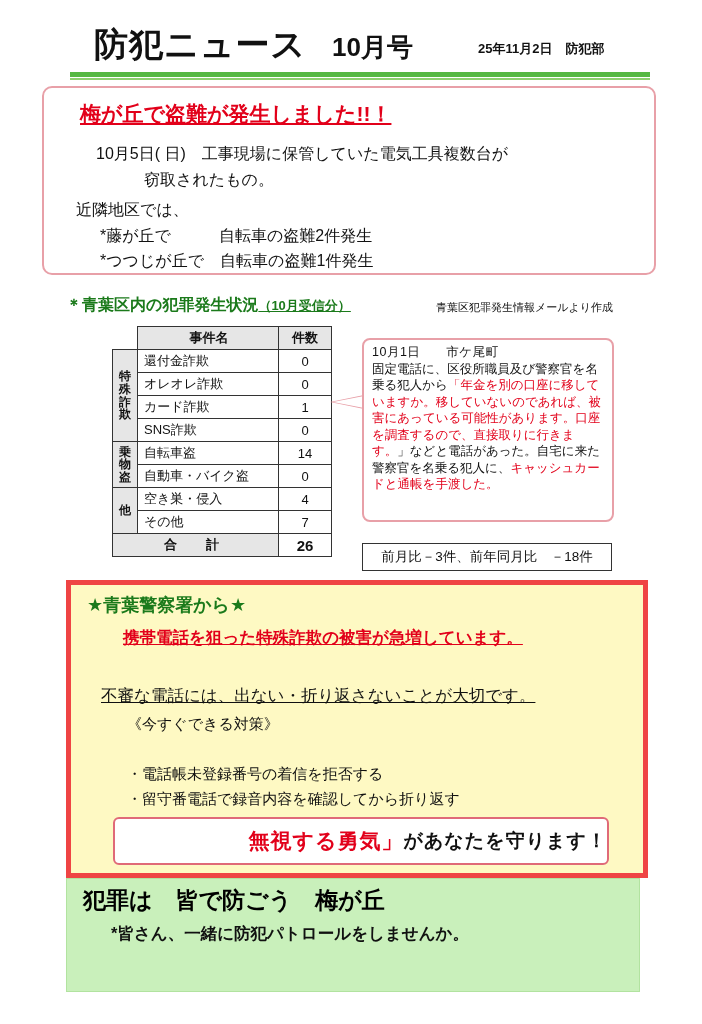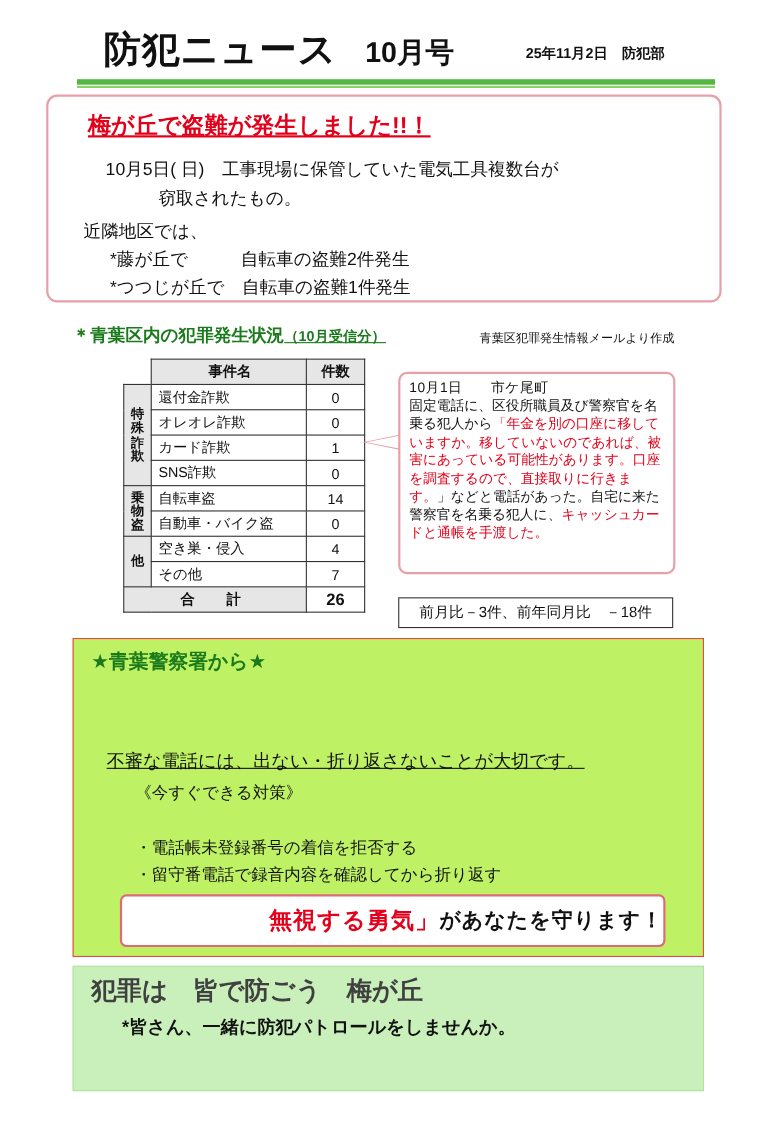--- a/index.html
+++ b/index.html
@@ -269,22 +269,22 @@
     white-space: nowrap;
   }
 
   
   .police-box {
     position: absolute;
     left: 66px;
     top: 580px;
     width: 572px;
     height: 288px;
-    background: #bef264;
-    border: 1px solid #ef4444;
+    background: #fef9c3;
+    border: 5px solid #ef4444;
   }
   .pb-title {
     position: absolute;
     left: 16px;
     top: 8px;
     font-size: 18px;
     font-weight: bold;
     color: #1b7a1b;
     white-space: nowrap;
   }
@@ -382,21 +382,21 @@
     height: 112px;
     background: #c9f0bb;
     border: 1px solid #b2e3a0;
   }
   .ft-title {
     position: absolute;
     left: 16px;
     top: 6px;
     font-size: 23px;
     font-weight: bold;
-    color: #404040;
+    color: #000000;
     white-space: nowrap;
     text-align: right;
   }
   .ft-l1 {
     position: absolute;
     left: 44px;
     top: 44px;
     font-size: 16.5px;
     font-weight: bold;
     color: #111;
@@ -499,20 +499,21 @@
       <span>固定電話に、区役所職員及び警察官を</span><span>名乗る犯人から</span><span class="red">「年金を別の口座に移</span><span class="red">していますか。移していないのであれ</span><span class="red">ば、被害にあっている可能性があります。</span><span class="red">口座を調査するので、</span><span class="red">直接取りに</span><span class="red">行きます。</span><span>」などと電話があった。自</span><span>宅に来た警察官を名乗る犯人に、</span><span class="red">キャッシュカードと通帳を手渡した。</span>
     </div>
   </div>
 
   <div class="compare-box">
     <span>前月比－3件、前年同月比　－18件</span>
   </div>
 
   <div class="police-box">
     <div class="pb-title">★青葉警察署から★</div>
+    <div class="pb-l1">携帯電話を狙った特殊詐欺の被害が急増しています。</div>
     <div class="pb-l3">不審な電話には、出ない・折り返さないことが大切です。</div>
     <div class="pb-l4">《今すぐできる対策》</div>
     <div class="pb-b2">・電話帳未登録番号の着信を拒否する</div>
     <div class="pb-b3">・留守番電話で録音内容を確認してから折り返す</div>
     <div class="pb-slogan">
       <span class="big">無視する勇気」</span>
         <span class="rest">があなたを守ります！</span>
     </div>
   </div>
 

